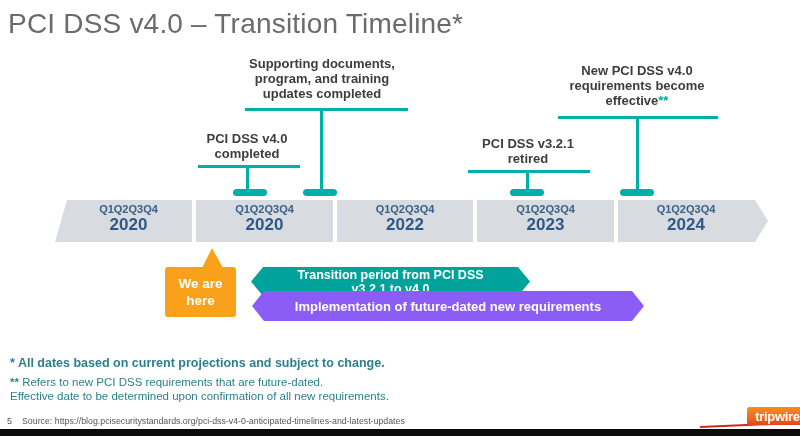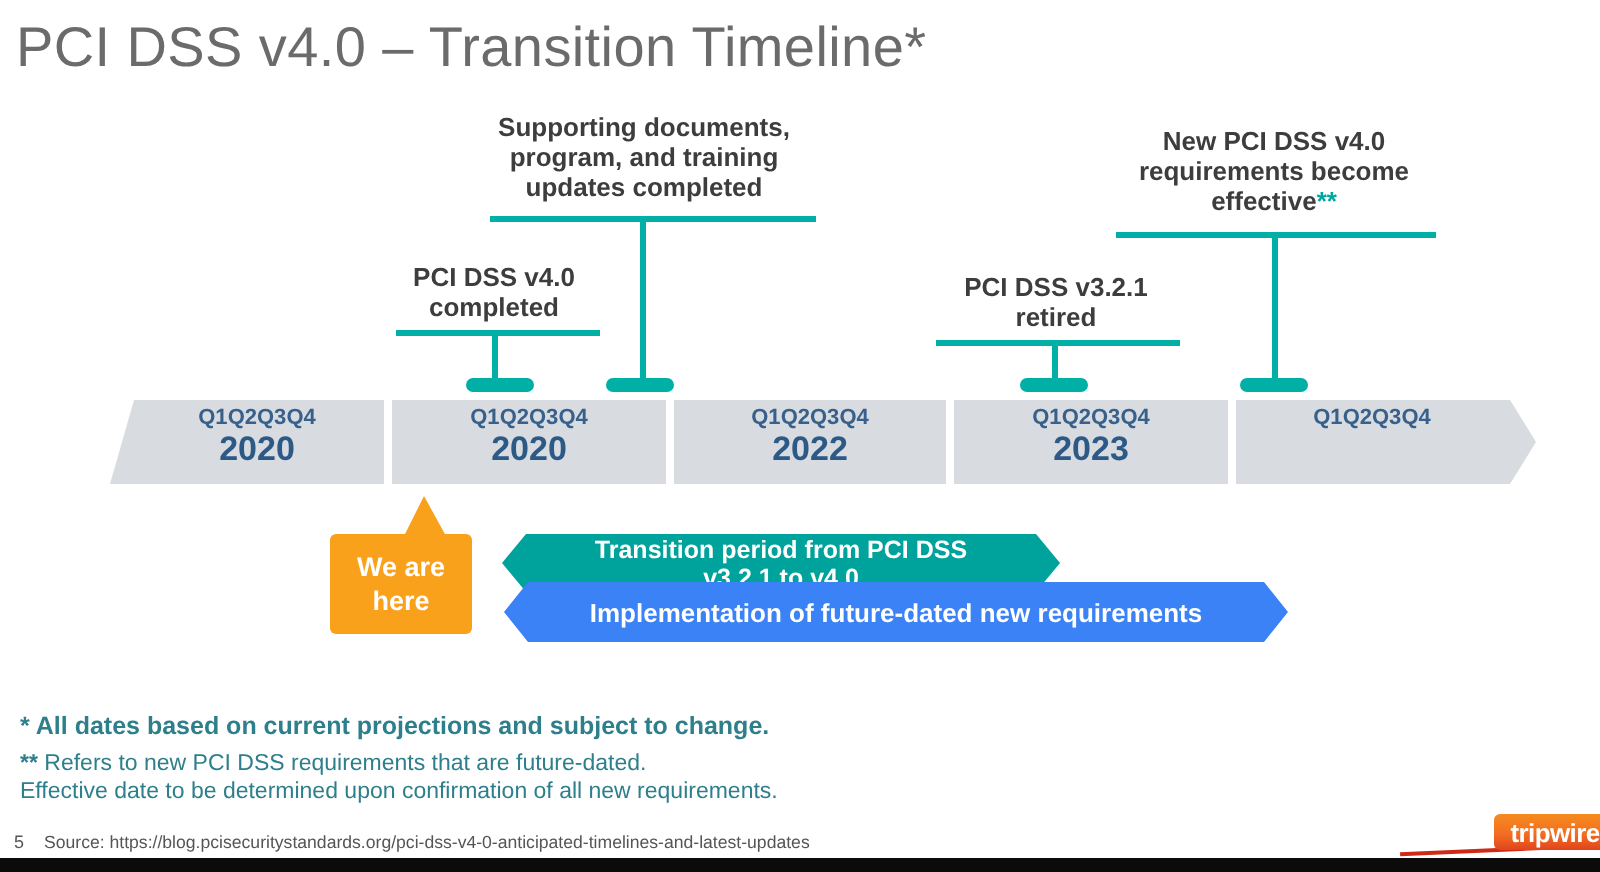--- a/index.html
+++ b/index.html
@@ -60,21 +60,21 @@
              background:#F9A11B; border-radius:3px; display:flex; align-items:center;
              justify-content:center; text-align:center; color:#fff; font-weight:700;
              font-size:13.5px; line-height:17px; white-space:pre-line; }
 
   
   .bar { position:absolute; display:flex; align-items:center; justify-content:center;
          text-align:center; color:#fff; font-weight:700; white-space:pre-line;
          clip-path:polygon(12px 0, calc(100% - 12px) 0, 100% 50%, calc(100% - 12px) 100%, 12px 100%, 0 50%); }
   .bar-1 { left:251px; top:267px; width:279px; height:29px; background:#00A39B;
            font-size:12.5px; line-height:14px; }
-  .bar-2 { left:252px; top:291px; width:392px; height:30px; background:#3b82f6;
+  .bar-2 { left:252px; top:291px; width:392px; height:30px; background:#8b5cf6;
            font-size:13px; }
 
   
   .fn { position:absolute; left:10px; color:#2E7F8C; }
   .fn-1 { top:356px; font-size:12.5px; font-weight:700; }
   .fn-2 { top:376px; font-size:11.5px; }
   .fn-2 .fn-marker { font-weight:700; }
   .fn-3 { top:390px; font-size:11.5px; }
 
   
@@ -170,20 +170,21 @@
     </div>
     <div class="year">2023</div>
   </div>
   <div class="seg seg-4">
     <div class="qrow">
       <span>Q1</span>
         <span>Q2</span>
         <span>Q3</span>
         <span>Q4</span>
     </div>
+    <div class="year">2024</div>
   </div>
 
   
   <div class="wah-tri"></div>
   <div class="wah-box">We are
 here</div>
 
   
   <div class="bar bar-1">Transition period from PCI DSS
 v3.2.1 to v4.0</div>

